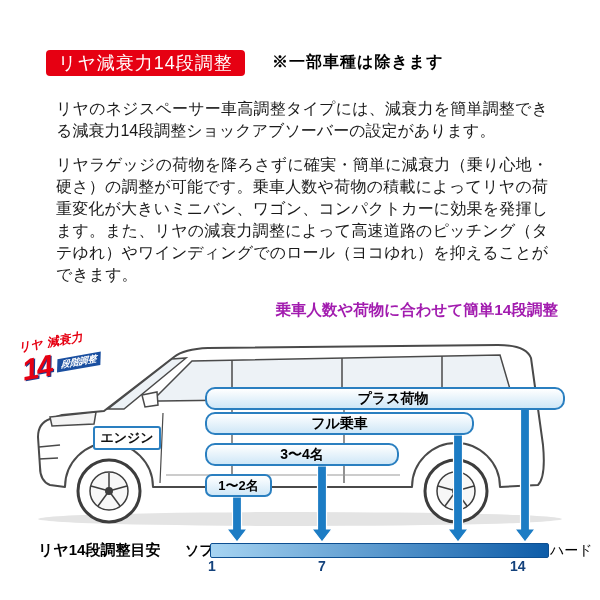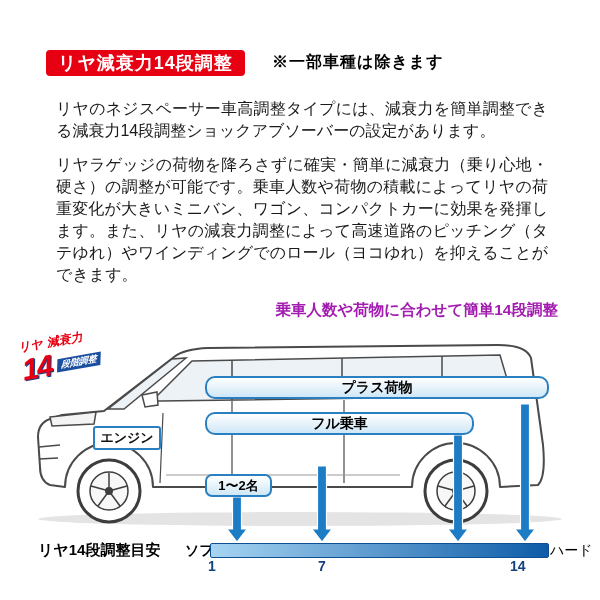--- a/index.html
+++ b/index.html
@@ -3,21 +3,21 @@
 <meta charset="utf-8">
 <style>
   html,body{margin:0;padding:0;background:#fff;}
   .page{
     position:relative;width:600px;height:600px;background:#ffffff;overflow:hidden;
     font-family:"Liberation Sans","DejaVu Sans",sans-serif;color:#111;
   }
   
   .badge{
     position:absolute;left:46px;top:50px;height:26px;line-height:26px;
-    background:#e60012;color:#fff;font-weight:bold;font-size:18px;
+    background:#e60012;color:#fff;font-weight:normal;font-size:18px;
     padding:0 12px;border-radius:4px;letter-spacing:1px;
   }
   .note{
     position:absolute;left:272px;top:52px;font-size:16px;font-weight:bold;color:#000;
     font-family:"Liberation Serif","DejaVu Serif",serif;letter-spacing:1px;
   }
   
   .copy{
     position:absolute;left:44px;top:86px;width:516px;
     font-size:16px;line-height:22px;text-align:justify;color:#1a1a1a;
@@ -51,21 +51,21 @@
     border:2px solid #2a7fc0;background:#fff;font-size:13px;font-weight:bold;
     text-align:center;border-radius:3px;margin-left:11px;
   }
   
   .bar{
     position:absolute;left:205px;height:19px;line-height:19px;
     border:2px solid #2a7fc0;border-radius:10px;
     background:linear-gradient(#ffffff,#cfe7f7);
     text-align:center;font-size:14px;font-weight:bold;color:#000;white-space:nowrap;
   }
-  .bar-0{top:376px;width:340px;}
+  .bar-0{top:387px;width:340px;padding-left:16px;}
   .bar-1{top:412px;width:265px;}
   .bar-2{top:443px;width:190px;}
   .bar-3{top:474px;width:63px;font-size:13px;border-radius:7px;}
   
   .scale-title{position:absolute;left:38px;top:541px;font-size:15px;font-weight:bold;color:#000;white-space:nowrap;}
   .scale-soft{position:absolute;left:165px;top:542px;font-size:14px;font-weight:bold;color:#000;margin-left:20px;}
   .scale-hard{position:absolute;left:550px;top:542px;font-size:14px;font-weight:normal;color:#000;}
   .scale-bar{
     position:absolute;left:210px;top:543px;width:337px;height:13px;border-radius:2px;
     background:linear-gradient(to right,#a6d4f2,#0d5ca8);
@@ -164,20 +164,23 @@
   </div>
 
   <div class="engine">エンジン</div>
 
   <div class="bar bar-0">
     <span>プラス荷物</span>
   </div>
   <div class="bar bar-1">
     <span>フル乗車</span>
   </div>
+  <div class="bar bar-2">
+    <span>3〜4名</span>
+  </div>
   <div class="bar bar-3">
     <span>1〜2名</span>
   </div>
 
   <div class="scale-title">リヤ14段調整目安</div>
   <div class="scale-soft">ソフト</div>
   <div class="scale-bar"></div>
   <div class="scale-hard">ハード</div>
   <div class="tick tick-1">1</div>
   <div class="tick tick-7">7</div>

